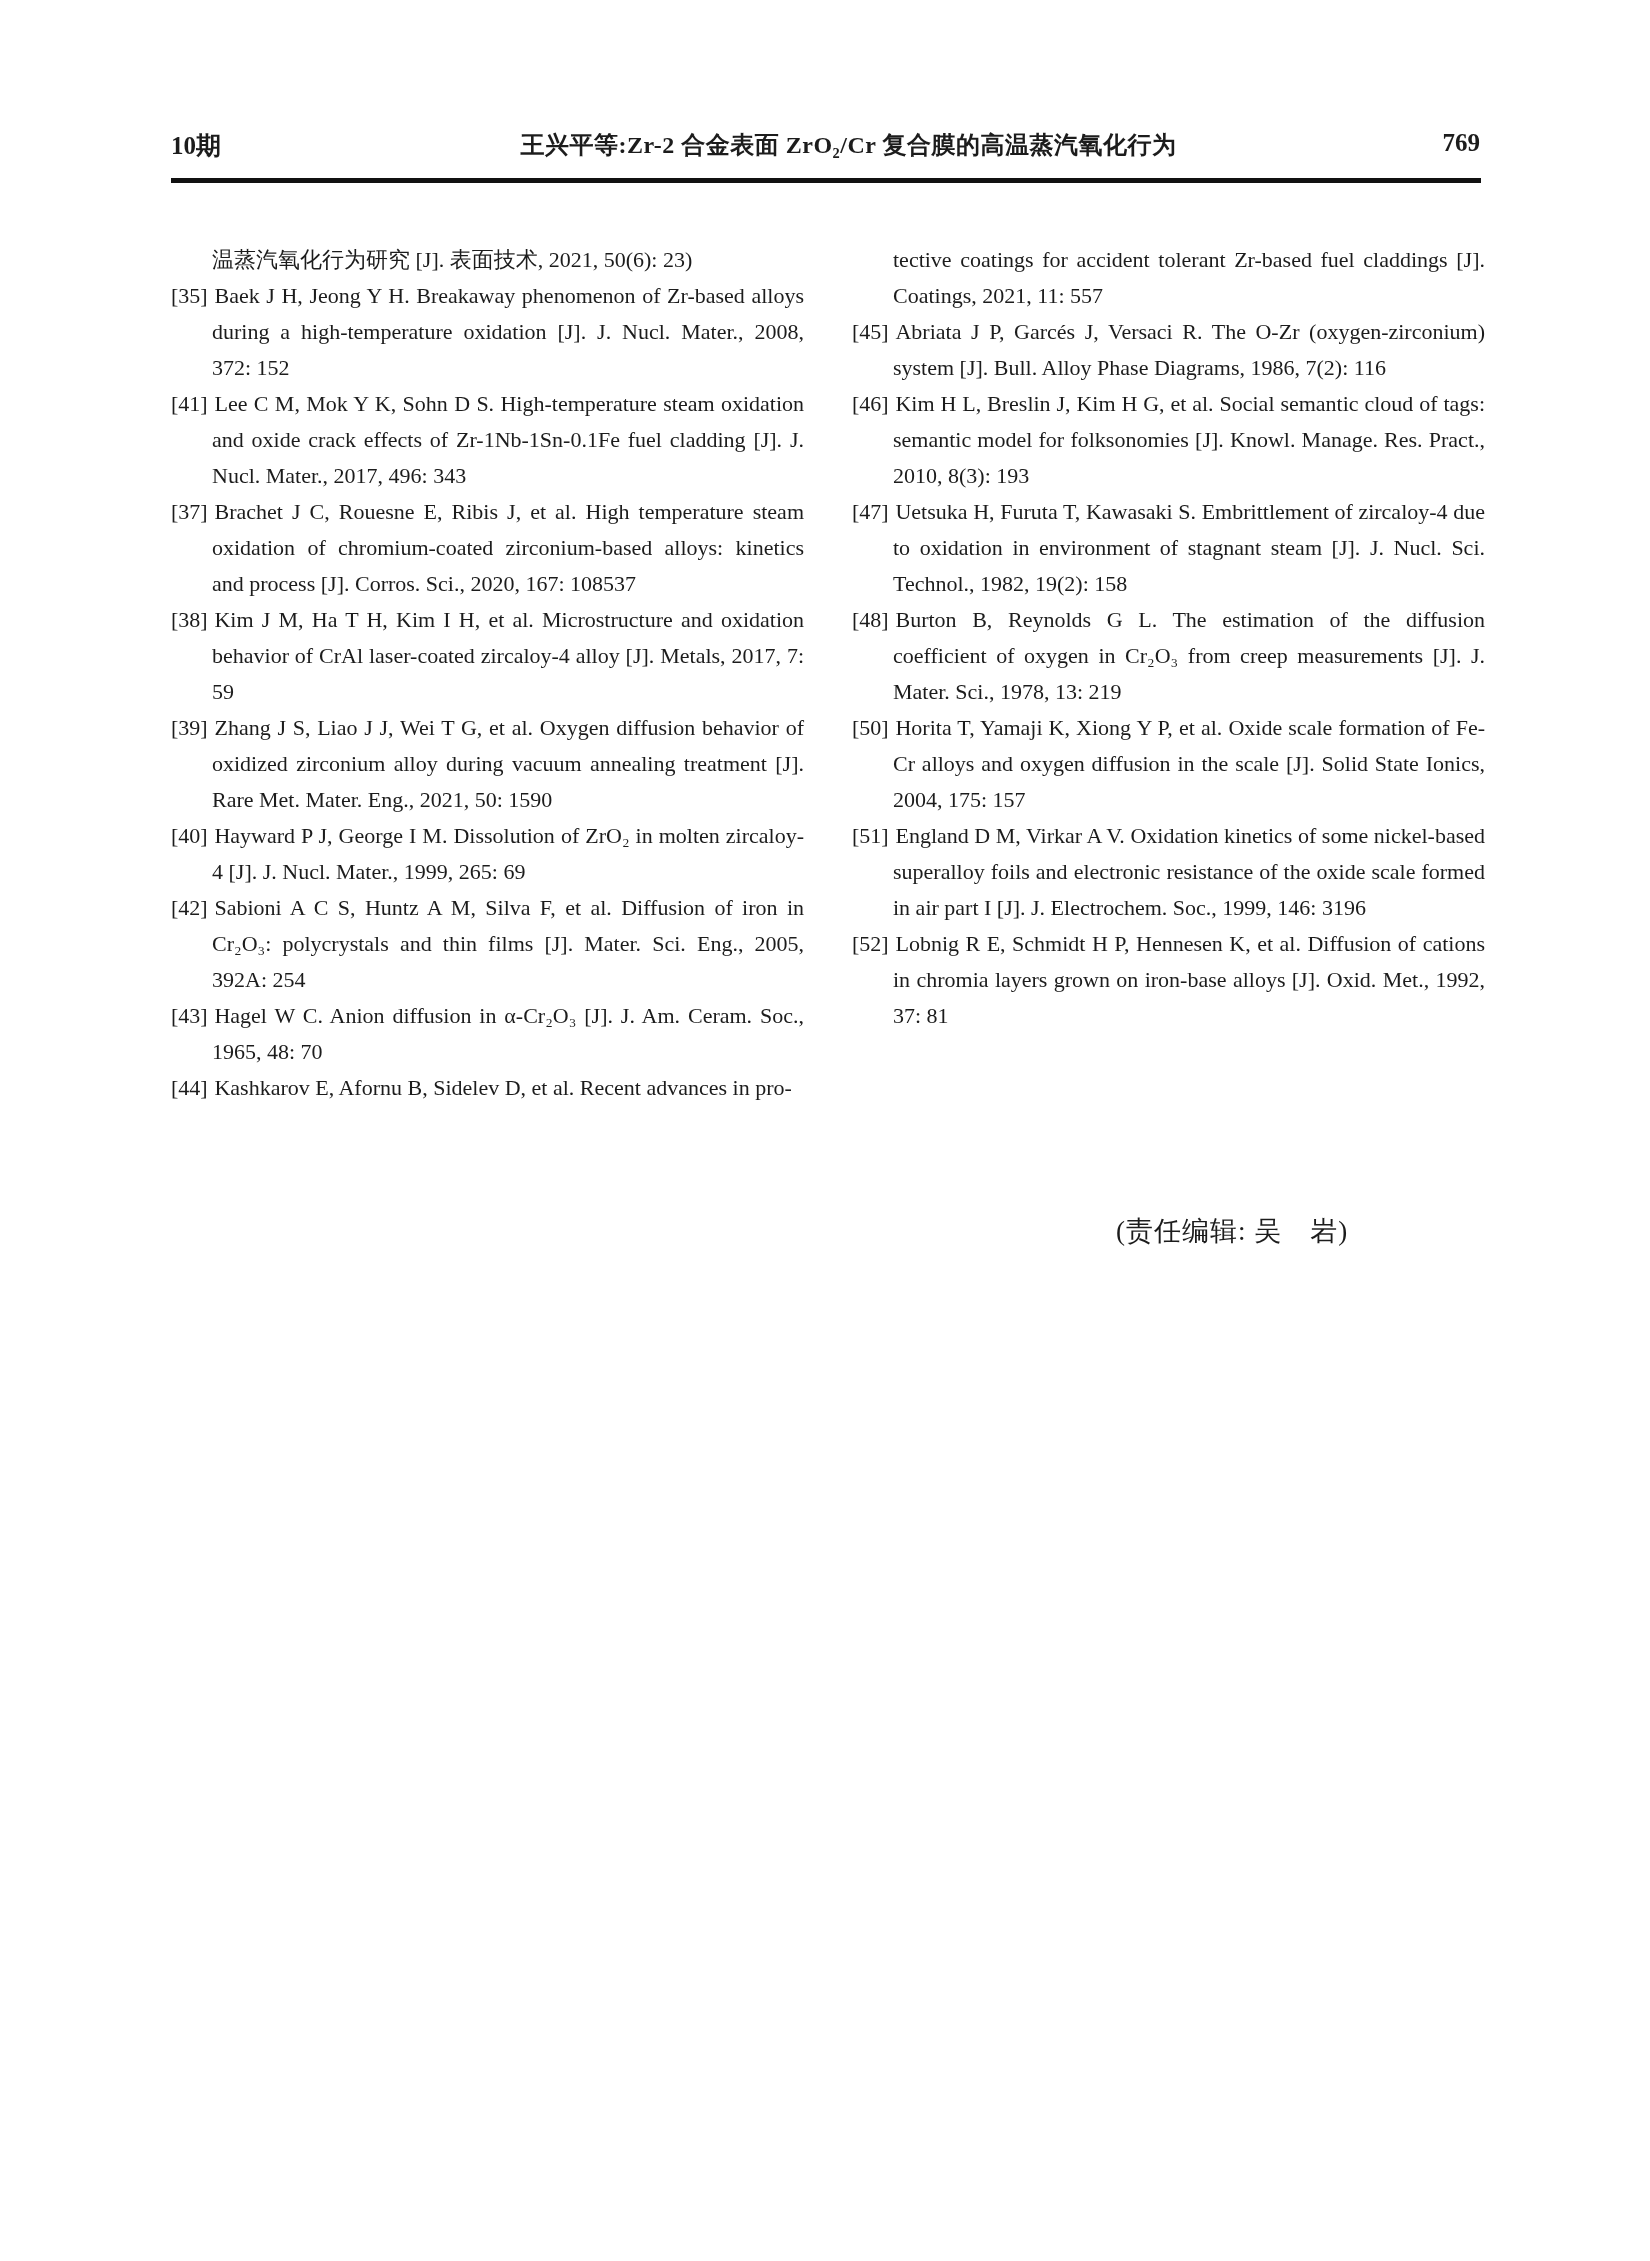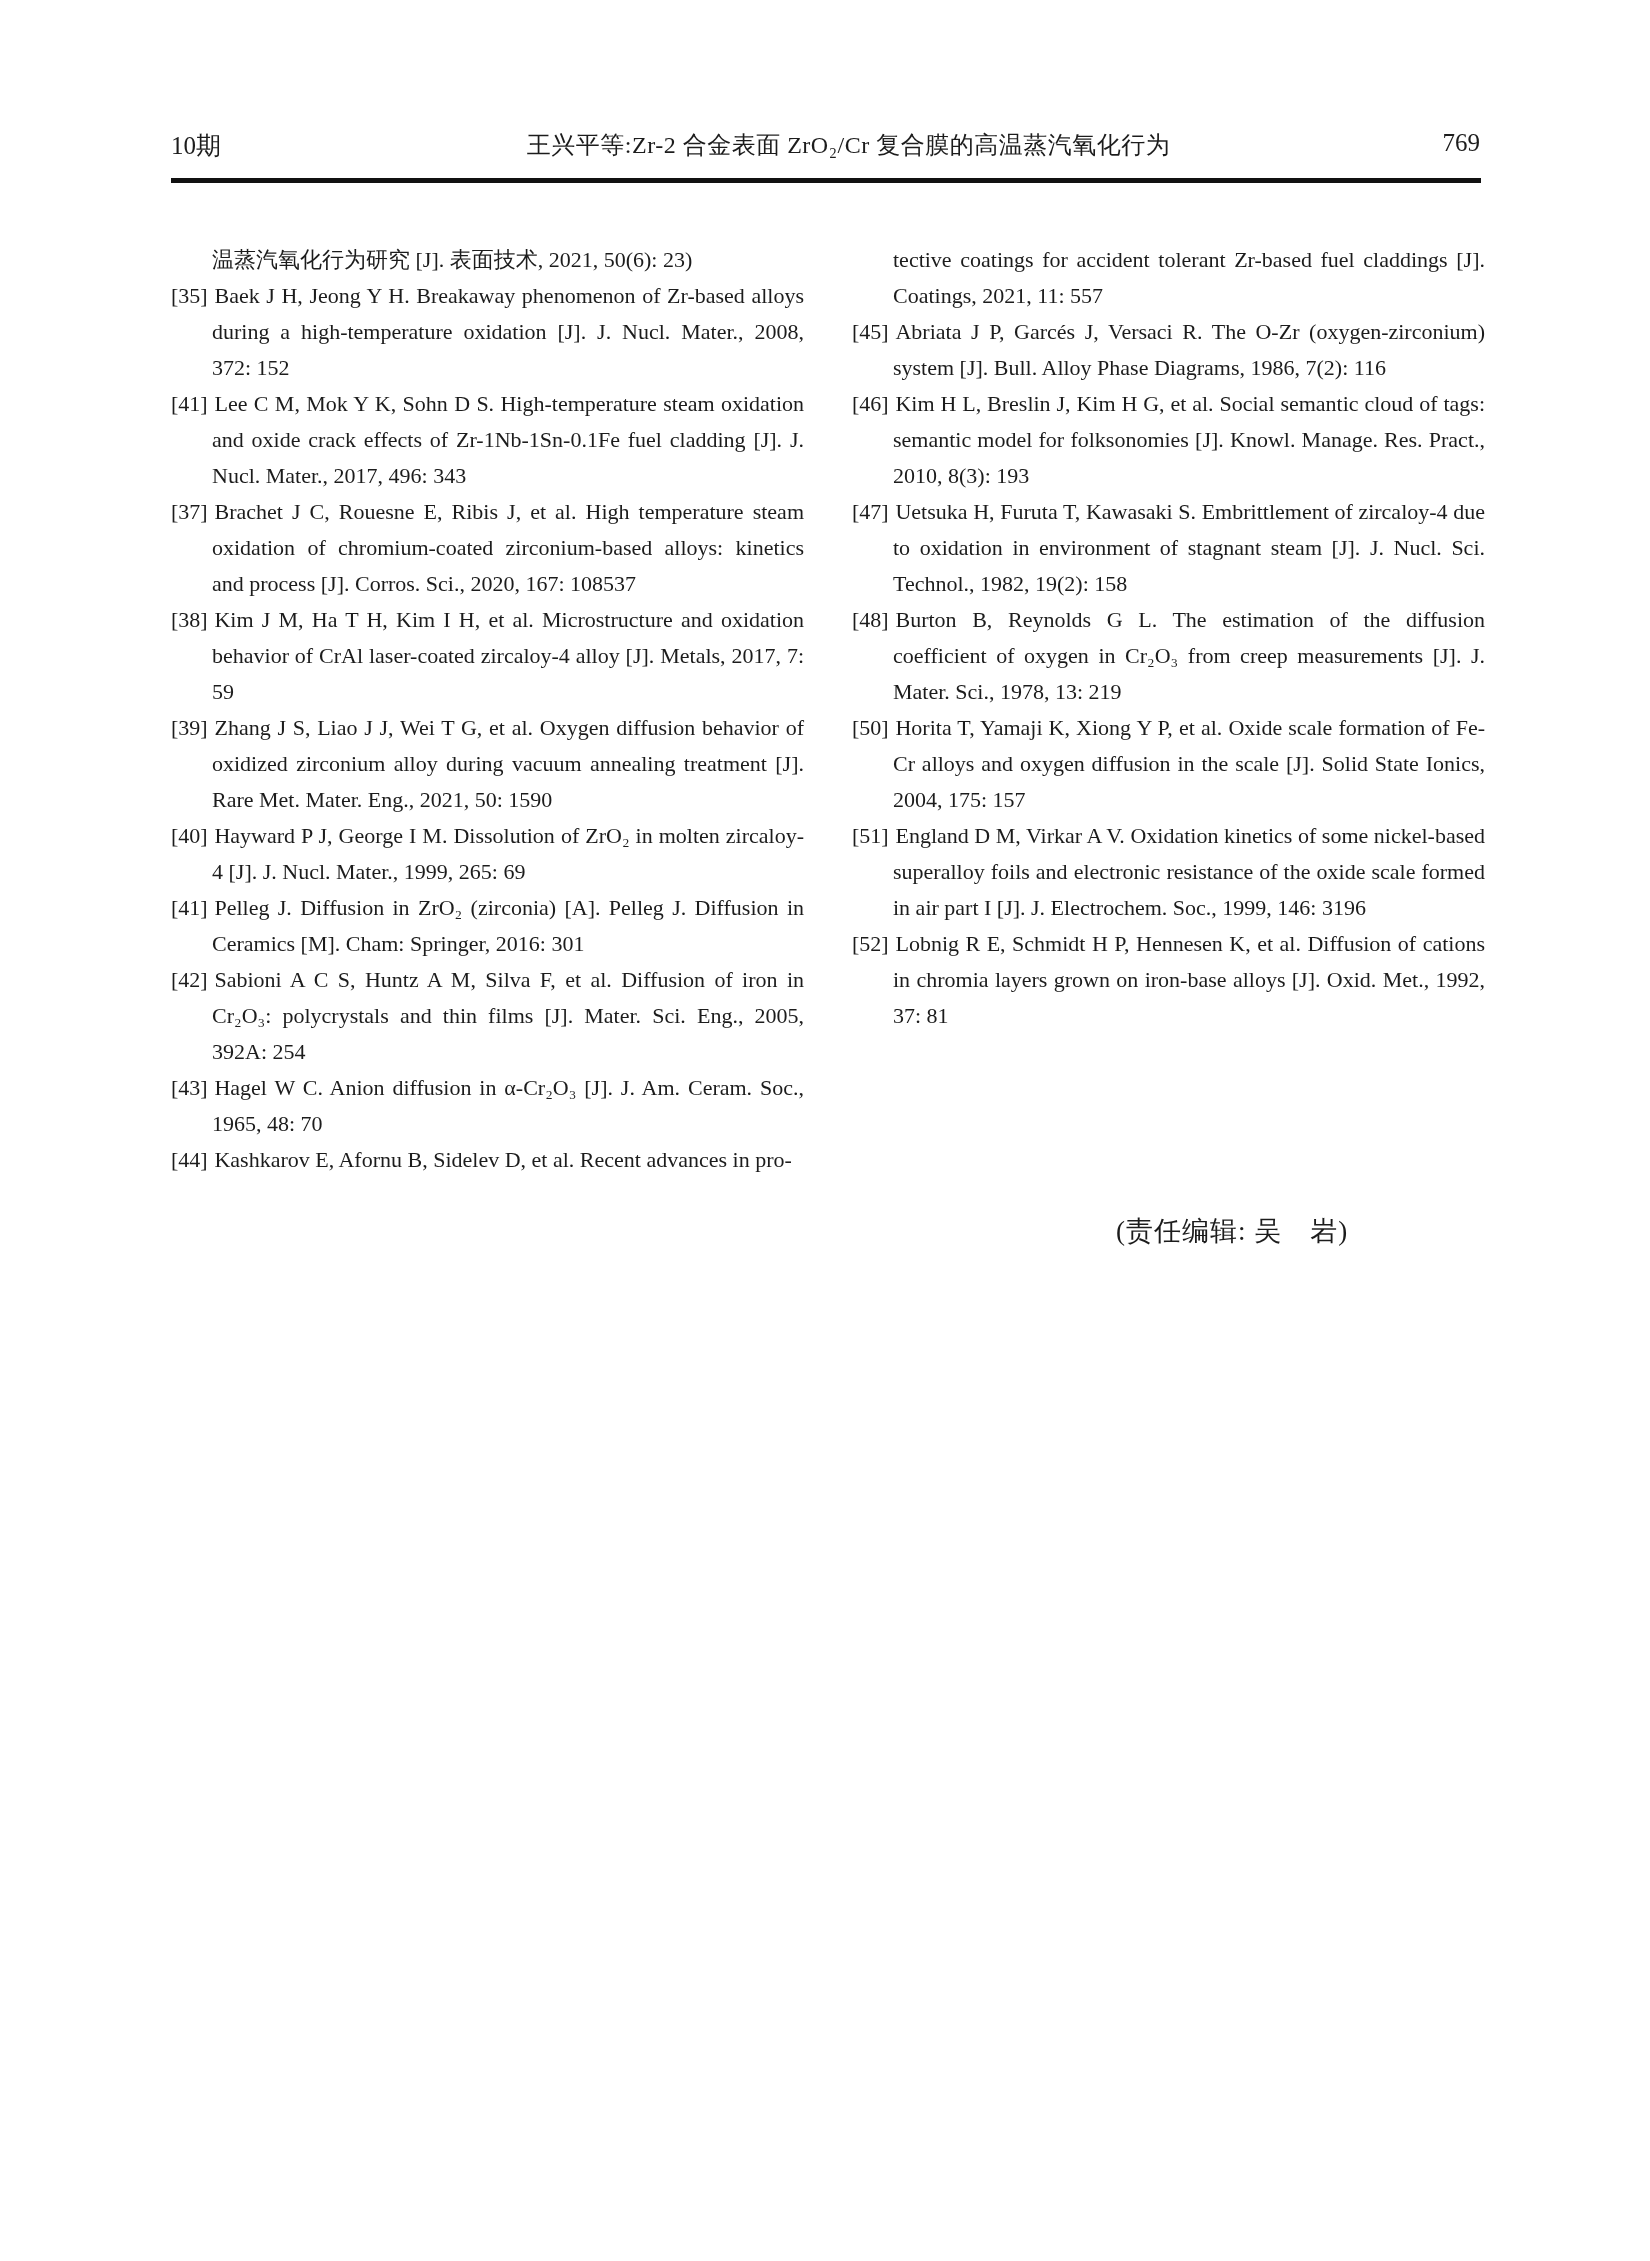--- a/index.html
+++ b/index.html
@@ -9,20 +9,21 @@
     position: relative;
     font-family: "Liberation Serif", "DejaVu Serif", serif;
     color: #1c1c1c;
     -webkit-font-smoothing: antialiased;
   }
   .page-header {
     position: absolute;
     top: 129px; left: 171px; right: 171px;
     height: 37px;
     font-size: 25px;
+    font-weight: bold;
   }
   .issue { position: absolute; left: 0; top: 0; }
   .running-title {
     position: absolute; left: 50%; top: 0;
     transform: translateX(-50%);
     white-space: nowrap;
     font-size: 24px;
     letter-spacing: 0.5px;
     margin-left: 23px;
   }
@@ -71,21 +72,20 @@
   <main class="columns">
 
     <div class="col col-left">
       <p class="ref cont"><span class="ref-text">温蒸汽氧化行为研究 [J]. 表面技术, 2021, 50(6): 23)</span></p>
       <p class="ref"><span class="ref-label">[35]</span><span class="ref-text">Baek J H, Jeong Y H. Breakaway phenomenon of Zr-based alloys during a high-temperature oxidation [J]. J. Nucl. Mater., 2008, 372: 152</span></p>
       <p class="ref"><span class="ref-label">[41]</span><span class="ref-text">Lee C M, Mok Y K, Sohn D S. High-temperature steam oxidation and oxide crack effects of Zr-1Nb-1Sn-0.1Fe fuel cladding [J]. J. Nucl. Mater., 2017, 496: 343</span></p>
       <p class="ref"><span class="ref-label">[37]</span><span class="ref-text">Brachet J C, Rouesne E, Ribis J, et al. High temperature steam oxidation of chromium-coated zirconium-based alloys: kinetics and process [J]. Corros. Sci., 2020, 167: 108537</span></p>
       <p class="ref"><span class="ref-label">[38]</span><span class="ref-text">Kim J M, Ha T H, Kim I H, et al. Microstructure and oxidation behavior of CrAl laser-coated zircaloy-4 alloy [J]. Metals, 2017, 7: 59</span></p>
       <p class="ref"><span class="ref-label">[39]</span><span class="ref-text">Zhang J S, Liao J J, Wei T G, et al. Oxygen diffusion behavior of oxidized zirconium alloy during vacuum annealing treatment [J]. Rare Met. Mater. Eng., 2021, 50: 1590</span></p>
       <p class="ref"><span class="ref-label">[40]</span><span class="ref-text">Hayward P J, George I M. Dissolution of ZrO₂ in molten zircaloy-4 [J]. J. Nucl. Mater., 1999, 265: 69</span></p>
-      <p class="ref"><span class="ref-label">[41]</span><span class="ref-text">Pelleg J. Diffusion in ZrO₂ (zirconia) [A]. Pelleg J. Diffusion in Ceramics [M]. Cham: Springer, 2016: 301</span></p>
       <p class="ref"><span class="ref-label">[42]</span><span class="ref-text">Sabioni A C S, Huntz A M, Silva F, et al. Diffusion of iron in Cr₂O₃: polycrystals and thin films [J]. Mater. Sci. Eng., 2005, 392A: 254</span></p>
       <p class="ref"><span class="ref-label">[43]</span><span class="ref-text">Hagel W C. Anion diffusion in α-Cr₂O₃ [J]. J. Am. Ceram. Soc., 1965, 48: 70</span></p>
       <p class="ref"><span class="ref-label">[44]</span><span class="ref-text">Kashkarov E, Afornu B, Sidelev D, et al. Recent advances in pro-</span></p>
     </div>
 
     <div class="col col-right">
       <p class="ref cont"><span class="ref-text">tective coatings for accident tolerant Zr-based fuel claddings [J]. Coatings, 2021, 11: 557</span></p>
       <p class="ref"><span class="ref-label">[45]</span><span class="ref-text">Abriata J P, Garcés J, Versaci R. The O-Zr (oxygen-zirconium) system [J]. Bull. Alloy Phase Diagrams, 1986, 7(2): 116</span></p>
       <p class="ref"><span class="ref-label">[46]</span><span class="ref-text">Kim H L, Breslin J, Kim H G, et al. Social semantic cloud of tags: semantic model for folksonomies [J]. Knowl. Manage. Res. Pract., 2010, 8(3): 193</span></p>
       <p class="ref"><span class="ref-label">[47]</span><span class="ref-text">Uetsuka H, Furuta T, Kawasaki S. Embrittlement of zircaloy-4 due to oxidation in environment of stagnant steam [J]. J. Nucl. Sci. Technol., 1982, 19(2): 158</span></p>

